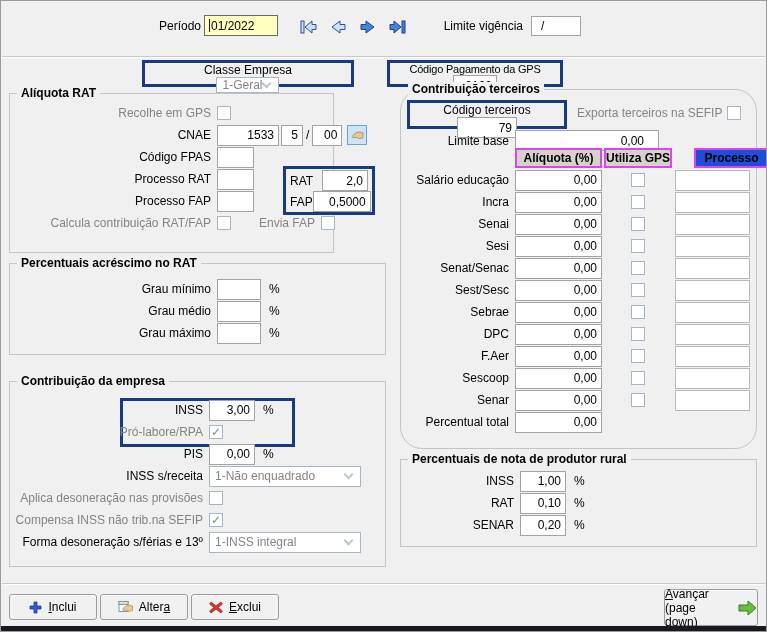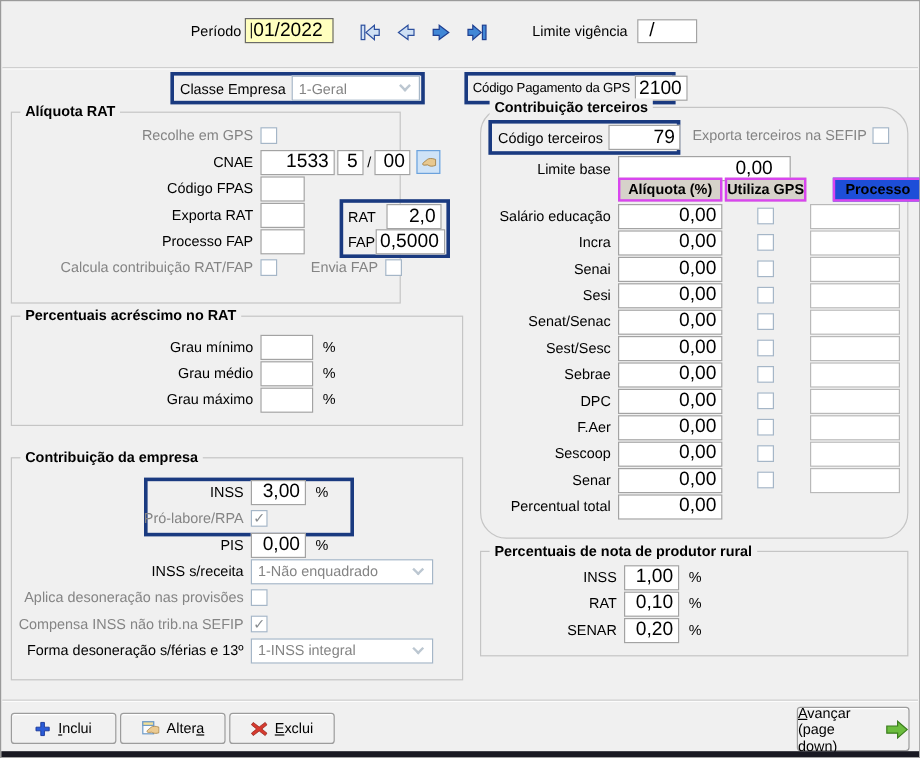--- a/index.html
+++ b/index.html
@@ -9,42 +9,42 @@
     background: #f0f0f0; border: 1px solid #9a9a9a;
     font-size: 12px; color: #000; overflow: hidden;
   }
   .bottombar { position:absolute; left:0; right:0; bottom:0; height:5px; background:#191922; }
   .hdiv { position:absolute; left:1px; right:1px; height:2px; border-top:1px solid #c8c8c8; border-bottom:1px solid #fcfcfc; }
 
   .lbl { white-space: nowrap; }
   .dis { color: #848484; }
   .fld {
     background:#fff; border:1px solid #a3a3a3; height:21px;
-    display:flex; align-items:center; padding:0 4px; font-size:16px; flex:none;text-align:right;
+    display:flex; align-items:center; padding:0 4px; font-size:12px; flex:none;text-align:right;
   }
   .fld.num { justify-content: flex-end; }
   .fld.dim { border-color:#b9b9b9; }
   .w22{width:22px}.w30{width:30px}.w37{width:37px}.w44{width:44px}.w46{width:46px}
   .w58{width:58px}.w60{width:60px}.w62{width:62px}.w75{width:75px}.w87{width:87px}.w144{width:144px}
   .caret { width:1px; height:13px; background:#222; margin-right:1px; flex:none; }
 
   .cb { width:14px; height:14px; background:#fff; border:1px solid #a5b6c7;
         display:inline-flex; align-items:center; justify-content:center; flex:none; }
   .cb.checked::before { content:"✓"; font-size:12px; color:#878c90; line-height:1; }
 
   .combo { background:#fff; border:1px solid #a5b6c7; height:21px; display:flex;
            align-items:center; padding-left:5px; color:#848484; flex:none; }
   .chev { margin-left:auto; margin-right:8px; width:7px; height:7px;
           border-right:2px solid #bcc7d1; border-bottom:2px solid #bcc7d1;
           transform: rotate(45deg); margin-top:-4px; flex:none; }
 
   .group { position:absolute; border:1px solid #c5c5c5; }
   .gtitle { position:absolute; top:-8px; left:7px; background:#f0f0f0; padding:0 4px;
             font-weight:bold; white-space:nowrap; }
-  .hl { position:absolute; border:3px solid #1a3a80; }
+  .hl { position:absolute; border:3px solid #1a3a80;flex-direction:column; }
 
   .frow { display:flex; align-items:center; height:22px; position:relative; }
   .lab { text-align:right; padding-right:6px; white-space:nowrap; flex:none; }
   .pct { margin-left:8px; }
   .sep { margin:0 3px; }
 
   
   #periodo-label { position:absolute; left:120px; top:18px; width:80px; text-align:right; }
   #periodo-field { position:absolute; left:203px; top:14px; width:74px; height:21px;
                    background:#ffffbf; border:1px solid #6a6a6a; }
@@ -214,21 +214,21 @@
         </span>
       </button>
     </div>
     <div class="frow">
       <div class="lab">Código FPAS</div>
       <div class="fld w37">
           <span></span>
         </div>
     </div>
     <div class="frow">
-      <div class="lab">Exporta RAT</div>
+      <div class="lab">Processo RAT</div>
       <div class="fld w37">
           <span></span>
         </div>
     </div>
     <div class="frow">
       <div class="lab">Processo FAP</div>
       <div class="fld w37">
           <span></span>
         </div>
     </div>

